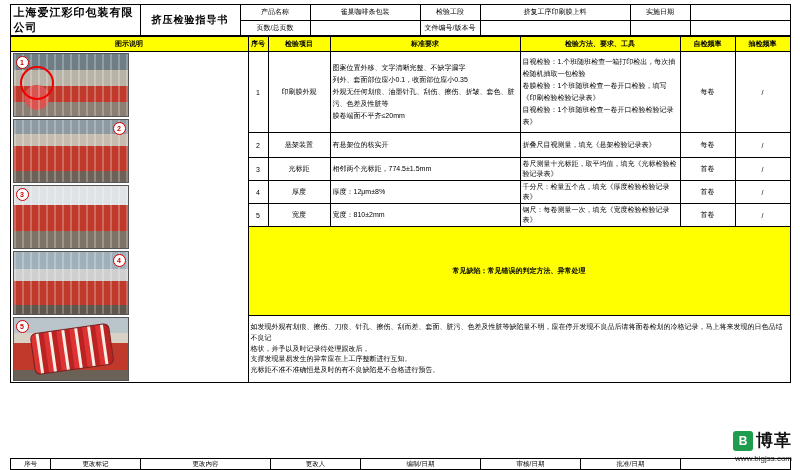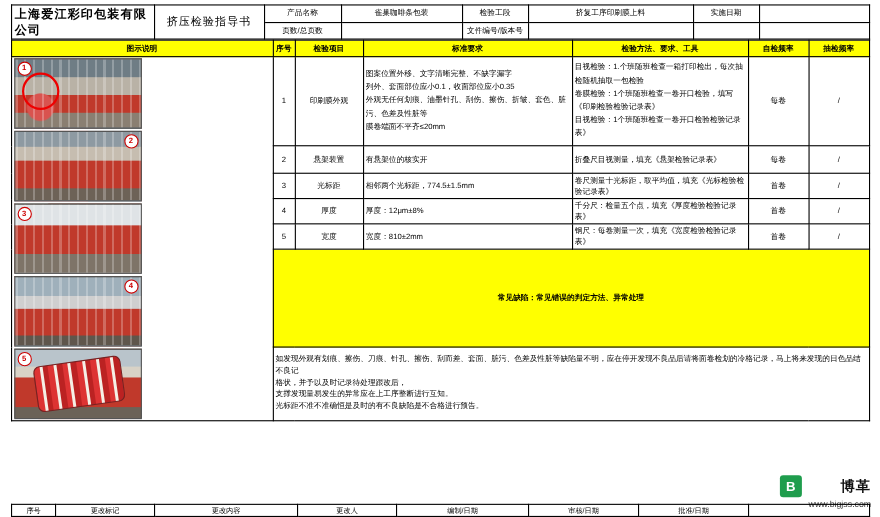--- a/index.html
+++ b/index.html
@@ -12,21 +12,21 @@
     overflow:hidden;
   }
   .sheet{position:relative;width:800px;height:470px;box-sizing:border-box;}
 
   table{border-collapse:collapse;}
 
   
   .hdr{width:780px;margin:4px auto 0 auto;table-layout:fixed;}
   .hdr td{border:1px solid #000;height:11px;padding:0 3px;vertical-align:middle;}
   .hdr .company{font-size:11px;font-weight:bold;text-align:left;letter-spacing:1px;}
-  .hdr .doctitle{font-size:10px;font-weight:normal;text-align:center;letter-spacing:1px;}
+  .hdr .doctitle{font-size:10px;font-weight:bold;text-align:center;letter-spacing:1px;}
   .hdr .lbl{text-align:center;font-size:7px;}
   .hdr .val{text-align:center;font-size:7px;}
 
   
   .main{width:780px;margin:0 auto;table-layout:fixed;}
   .main td,.main th{border:1px solid #000;font-size:7px;padding:1px 2px;vertical-align:middle;}
   .main th{background:#ffff00;font-weight:bold;text-align:center;height:12px;}
   .cen{text-align:center;}
   .photos{vertical-align:top;padding:2px;}
 
@@ -67,21 +67,21 @@
   .notebody{font-size:6.5px;line-height:1.55;padding:3px 5px;vertical-align:top;height:64px;}
 
   
   .foot{width:780px;margin:0 auto;table-layout:fixed;}
   .foot td{border:1px solid #000;height:10px;font-size:6.5px;text-align:center;padding:0 2px;}
 
   
   .logo{position:absolute;right:8px;bottom:22px;display:flex;align-items:center;gap:3px;}
   .logo .mark{width:20px;height:20px;background:#1f9d4d;border-radius:3px;color:#fff;
      font-size:12px;font-weight:bold;text-align:center;line-height:20px;}
-  .logo .txt{font-size:13px;font-weight:bold;color:#111;letter-spacing:1px;margin-left:32px;}
+  .logo .txt{font-size:17px;font-weight:bold;color:#111;letter-spacing:1px;}
   .logo .sub{position:absolute;right:0;bottom:-11px;font-size:8px;color:#333;}
 </style>
 </head>
 <body>
 
 <div class="sheet">
 
   <table class="hdr">
     <colgroup>
       <col style="width:130px">

